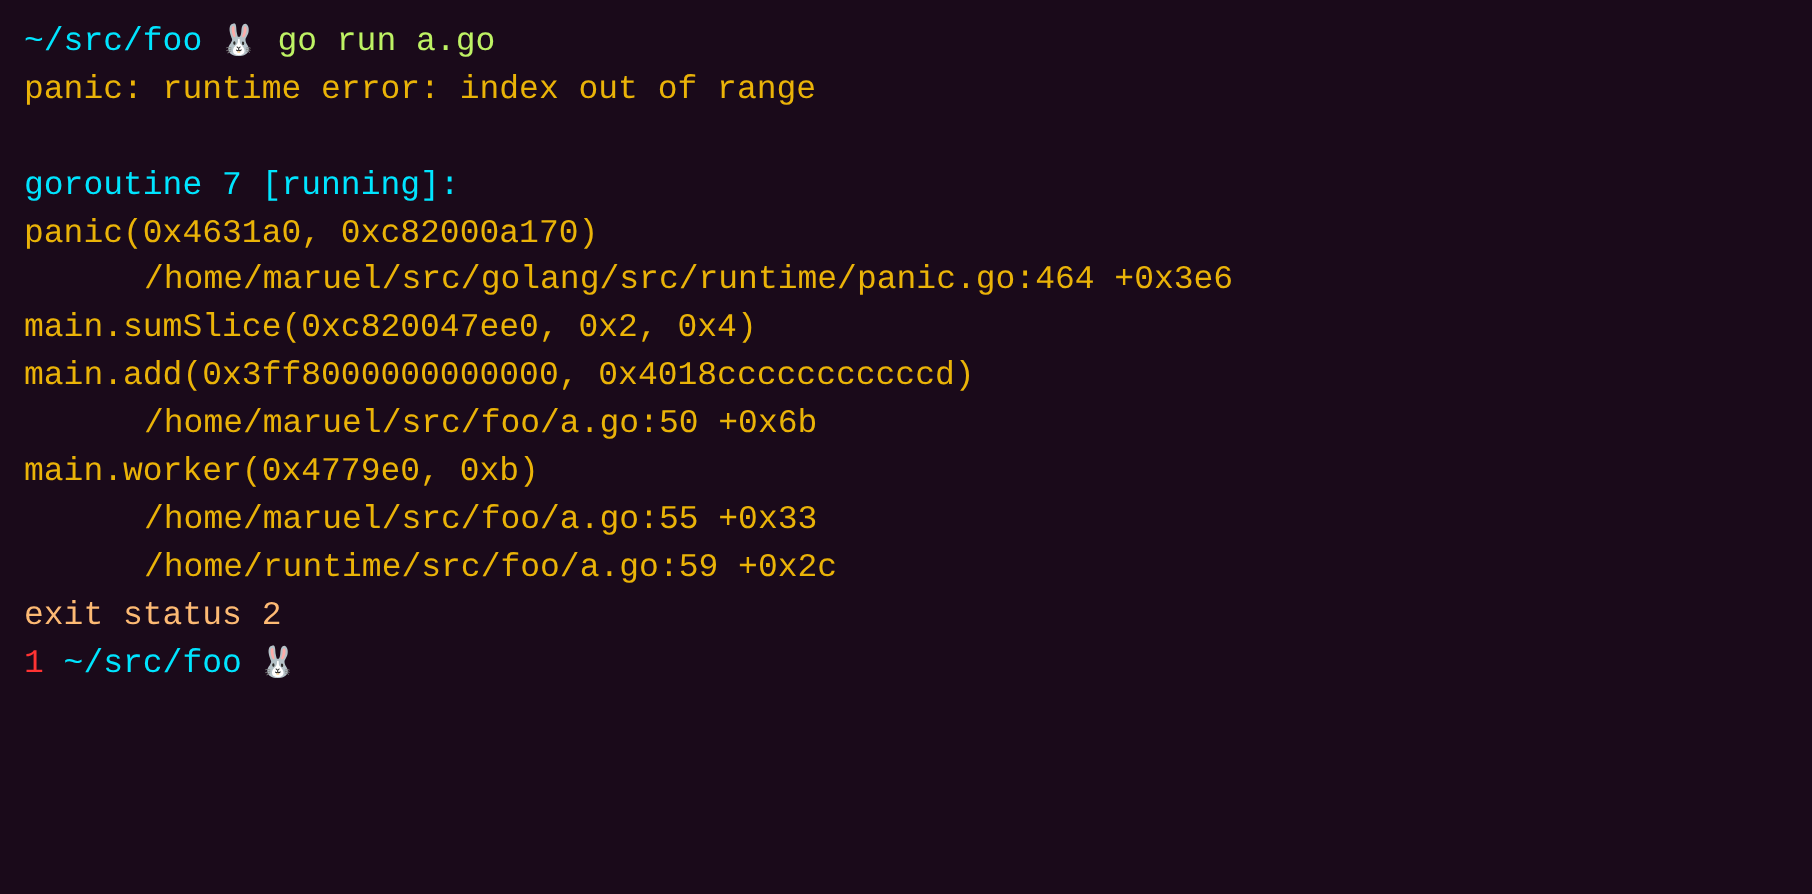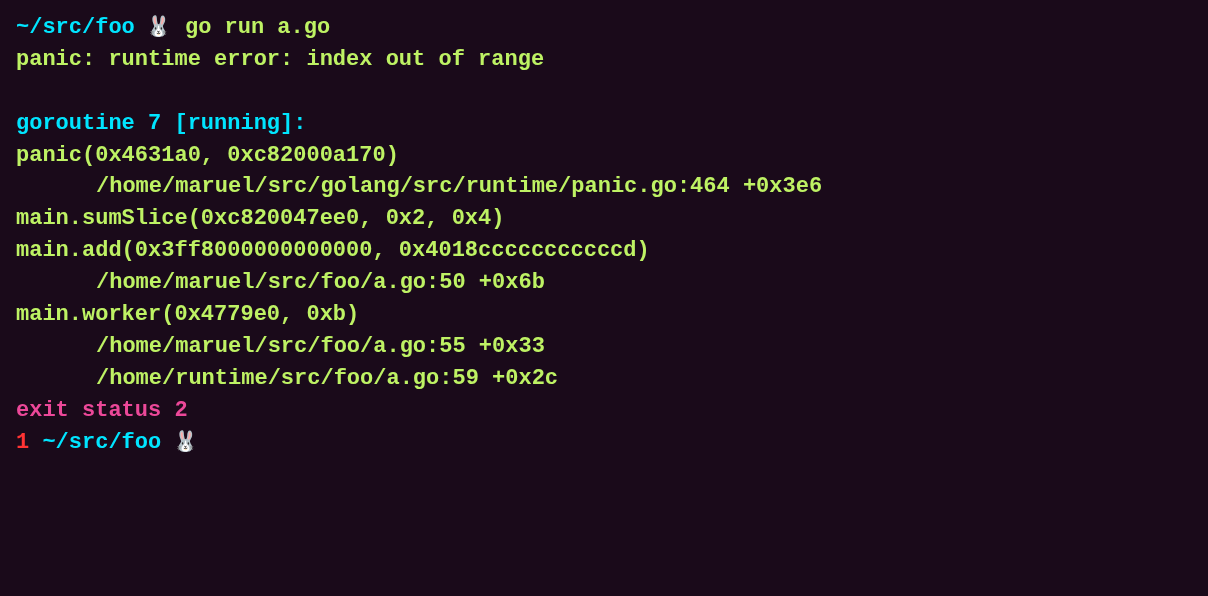--- a/index.html
+++ b/index.html
@@ -1,19 +1,18 @@
 <!DOCTYPE html>
 <html><head>
   <meta charset="utf-8">
   <style>
     * {
       margin: 0;
       padding: 0;
       box-sizing: border-box;
-      font-weight: bold;
     }
 
     body {
       width: 1208px;
       height: 596px;
       background-color: #1a0a1a;
       font-family: 'Courier New', Courier, monospace;
       font-size: 22px;
       line-height: 1.45;
       color: #ffffff;
@@ -40,35 +39,35 @@
     .rabbit-icon {
       color: #00e5ff;
       font-size: 20px;
     }
 
     .prompt-cmd {
       color: #bef264;
     }
 
     .error-text {
-      color: #bef264;
+      color: #eab308;
       text-align: center;
     }
 
     .cyan-text {
       color: #00e5ff;
     }
 
     .indent {
       display: inline-block;
       padding-left: 80px;
     }
 
     .exit-line {
-      color: #ec4899;
+      color: #fdba74;
     }
 
     .prompt-number {
       color: #ff3333;
     }
 
     .blank-line {
       height: 1.45em;
     }
   </style>

